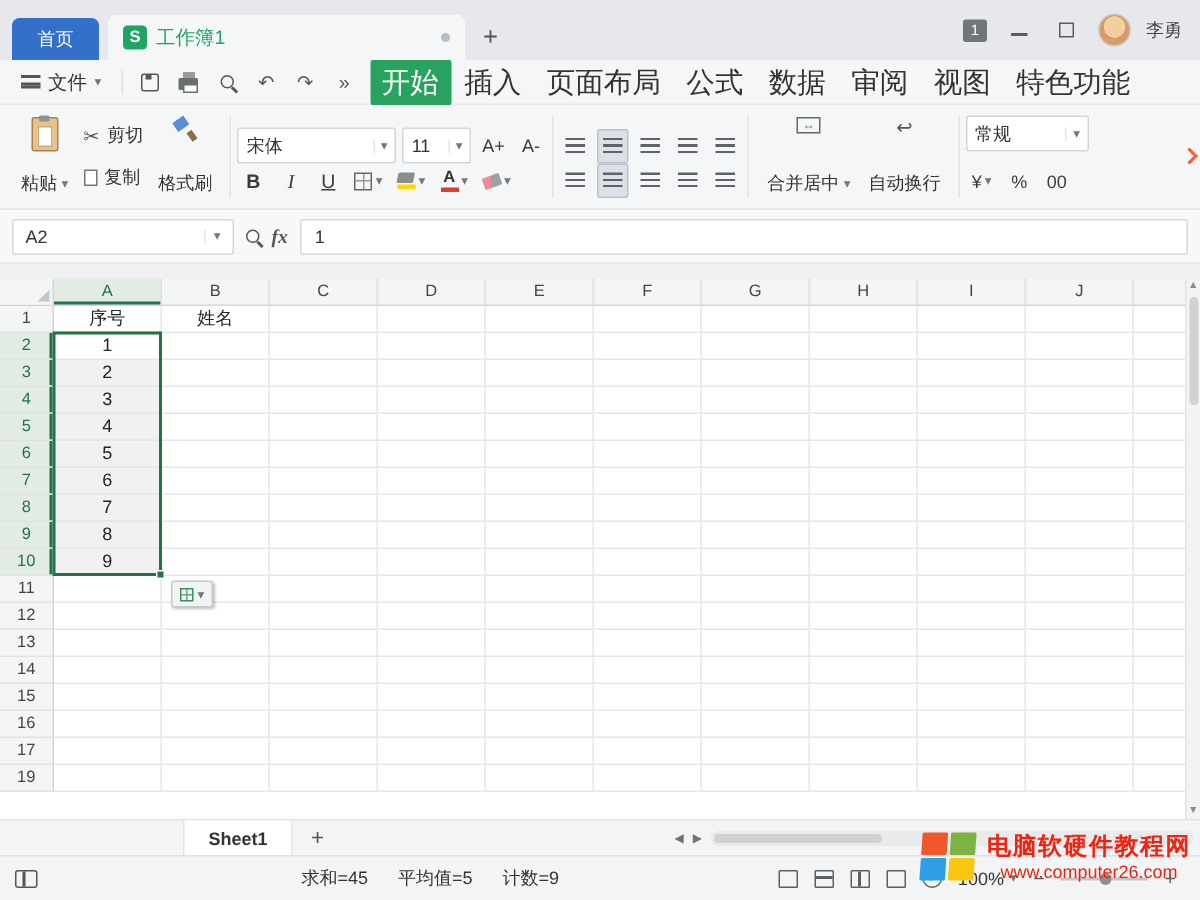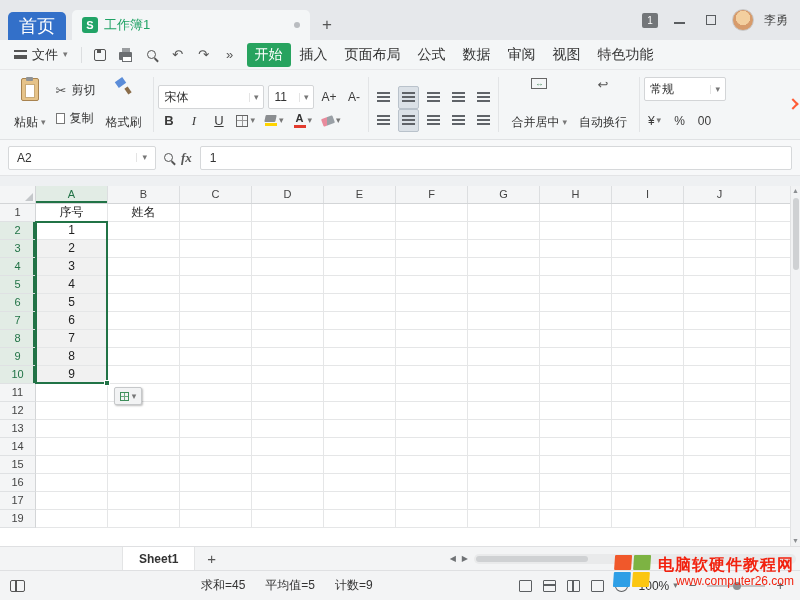--- a/index.html
+++ b/index.html
@@ -1,21 +1,21 @@
 <!DOCTYPE html>
 <html><head>
 <meta charset="utf-8">
 <style>
   *{margin:0;padding:0;box-sizing:border-box}
   html,body{width:800px;height:600px;overflow:hidden}
   body{font-family:"Liberation Sans","DejaVu Sans",sans-serif;font-size:12px;color:#333;background:#fff;position:relative}
 
   
   .titlebar{height:40px;background:#e6e8eb;display:flex;align-items:flex-end;padding:0 0 0 8px;position:relative}
-  .home-tab{height:28px;min-width:58px;background:#3370c9;color:#fff;border-radius:5px 5px 0 0;display:flex;align-items:center;justify-content:center;font-size:18px;margin-right:6px}
+  .home-tab{height:28px;min-width:58px;background:#3370c9;color:#fff;border-radius:5px 5px 0 0;display:flex;align-items:center;justify-content:center;font-size:12px;margin-right:6px}
   .doc-tab{height:30px;width:238px;background:#f4f6f7;border-radius:5px 5px 0 0;display:flex;align-items:center;gap:6px;padding:0 10px}
   .wps-s{width:16px;height:16px;background:#21a366;color:#fff;border-radius:3px;font-weight:bold;font-size:11px;display:flex;align-items:center;justify-content:center}
   .doc-tab .lbl{color:#21a366;font-size:13px}
   .tab-dot{width:6px;height:6px;border-radius:50%;background:#b9bcc0;margin-left:auto}
   .new-tab{height:30px;padding:0 12px;display:flex;align-items:center;font-size:17px;color:#555}
   .title-right{margin-left:auto;align-self:center;display:flex;align-items:center;gap:10px;padding-right:12px}
   .win-badge{min-width:16px;height:15px;background:#737679;color:#fff;font-size:10px;display:flex;align-items:center;justify-content:center;border-radius:2px;padding:0 3px}
   .i-min{width:11px;height:8px;border-bottom:2px solid #5a5d60}
   .i-restore{width:10px;height:10px;border:1.5px solid #5a5d60;position:relative;background:#e6e8eb}
   .i-restore::before{content:"";position:absolute;top:-4px;left:2px;width:10px;height:10px;border:1.5px solid #5a5d60;z-index:-1}
@@ -32,21 +32,21 @@
   .qbtn{width:22px;height:22px;display:flex;align-items:center;justify-content:center;color:#555;font-size:13px}
   .i-save{width:12px;height:12px;border:1.5px solid #555;border-radius:2px;position:relative}
   .i-save::before{content:"";position:absolute;top:0;left:2.5px;width:4px;height:3.5px;background:#555}
   .i-save::after{content:"";position:absabsolute}
   .i-print{width:13px;height:8px;background:#6b6e71;border-radius:1px;position:relative;margin-top:3px}
   .i-print::before{content:"";position:absolute;top:-4px;left:2.5px;width:8px;height:4px;background:#9a9da0}
   .i-print::after{content:"";position:absolute;bottom:-2px;left:2.5px;width:8px;height:4px;background:#fff;border:1px solid #6b6e71}
   .i-mag{width:9px;height:9px;border:1.5px solid #555;border-radius:50%;position:relative;display:inline-block}
   .i-mag::after{content:"";position:absolute;width:5px;height:1.5px;background:#555;transform:rotate(45deg);right:-4px;bottom:-2px}
   .ribbon-tabs{display:flex;align-items:center;gap:1px;margin-left:2px}
-  .rtab{padding:3px 8px;font-size:14px;color:#333;border-radius:3px}
+  .rtab{padding:3px 8px;font-size:19px;color:#333;border-radius:3px}
   .rtab.active{background:#27a35f;color:#fff}
   .menubar-right{margin-left:auto;display:flex;align-items:center;gap:12px;padding-right:4px}
   .search-box{display:flex;align-items:center;gap:5px;color:#444;font-size:13px}
   .i-person{width:12px;height:12px;position:relative}
   .i-person::before{content:"";position:absolute;top:0;left:3px;width:6px;height:6px;border-radius:50%;border:1.5px solid #555}
   .i-person::after{content:"";position:absolute;bottom:0;left:1px;width:10px;height:4px;border-radius:5px 5px 0 0;background:#555}
   .chev-up{width:7px;height:7px;border-top:1.5px solid #555;border-left:1.5px solid #555;transform:rotate(45deg) translate(2px,2px)}
   .glyph{color:#555;font-size:13px;line-height:1}
 
   
@@ -144,21 +144,21 @@
   .zoom-box{display:flex;align-items:center;gap:4px;color:#333}
   .zslider{width:58px;height:2px;background:#c3c5c7;position:relative}
   .zslider::after{content:"";position:absolute;left:26px;top:-3px;width:8px;height:8px;border-radius:50%;background:#8d9093}
   .zbtn{color:#5c5f62;font-size:13px;line-height:1}
 
   
   .watermark{position:absolute;right:6px;bottom:12px;display:flex;align-items:center;gap:8px;z-index:60}
   .wm-logo{width:36px;height:32px;display:grid;grid-template-columns:1fr 1fr;grid-template-rows:1fr 1fr;gap:2px;transform:skewX(-4deg)}
   .wm-logo span{border-radius:1px}
   .wm-r{background:#f0582b}.wm-g{background:#7db343}.wm-b{background:#2e9fe6}.wm-y{background:#fbc612}
-  .wm-text{text-align:right}
+  .wm-text{text-align:center}
   .wm-title{color:#f2220f;font-weight:bold;font-size:16px;letter-spacing:1px;line-height:1.2}
   .wm-url{color:#f2220f;font-weight:normal;font-size:12px}
 </style>
 </head>
 <body>
 
 <div class="titlebar">
   <div class="home-tab">
       <span>首页</span>
     </div>

